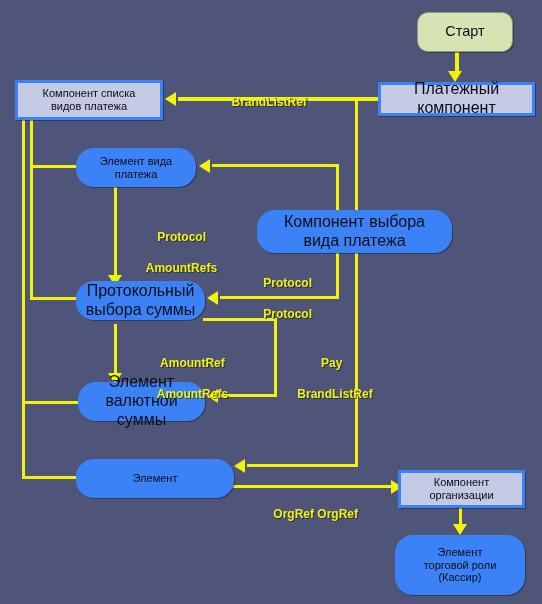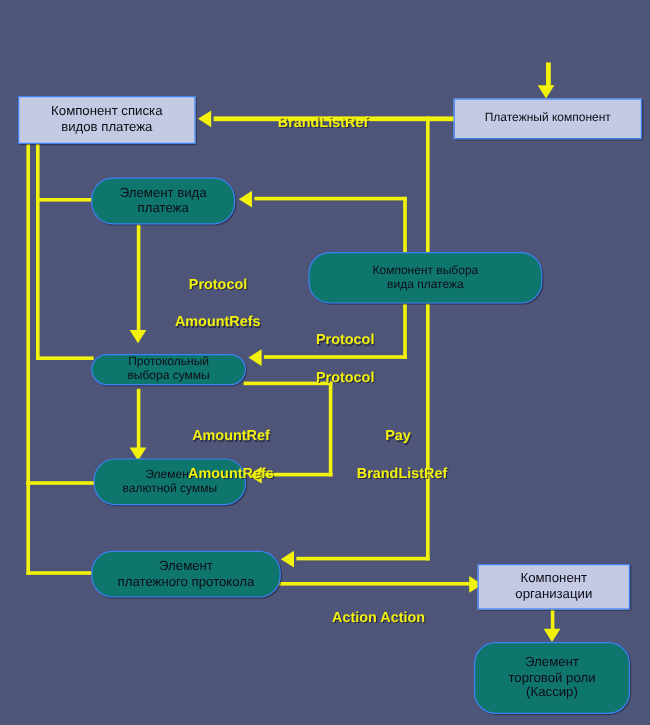--- a/index.html
+++ b/index.html
@@ -5,45 +5,45 @@
   html,body{margin:0;padding:0;background:#4d5578;}
   body{width:542px;height:604px;overflow:hidden;
        font-family:"Liberation Sans","DejaVu Sans",sans-serif;}
   #canvas{position:relative;width:542px;height:604px;
           background:#4e5578;overflow:hidden;}
 
   
   .node{position:absolute;box-sizing:border-box;display:flex;
         align-items:center;justify-content:center;text-align:center;
         color:#0d0d16;line-height:1.18;z-index:4;
-        border:1px solid #3b82f6;
+        border:3px solid #3b82f6;
         box-shadow:1px 1px 0 rgba(20,22,40,.45);}
   .node .lbl{display:block;padding:0 3px;}
-  .cream{background:#0f766e;border-radius:18px;}
+  .cream{background:#3b82f6;border-radius:18px;}
   .blue{background:#c4c9e4;}
   .start{background:#d7e3b2;border:1px solid #8f9c6e;border-radius:11px;}
 
   
   .seg{position:absolute;background:#f2f20c;z-index:2;}
   .h{height:3px;}
   .v{width:3px;}
 
   .arw{position:absolute;width:0;height:0;z-index:3;}
   .arw-l{border-top:7px solid transparent;border-bottom:7px solid transparent;
          border-right:11px solid #f2f20c;}
   .arw-r{border-top:7px solid transparent;border-bottom:7px solid transparent;
          border-left:11px solid #f2f20c;}
   .arw-d{border-left:7px solid transparent;border-right:7px solid transparent;
          border-top:11px solid #f2f20c;}
 
   
   .elabel{position:absolute;color:#f2f20c;font-weight:bold;font-size:12px;
           line-height:1.28;text-align:center;z-index:5;white-space:pre;
           text-shadow:1px 1px 0 rgba(30,32,56,.75);}
-  .n-txt-12{font-size:10px;}
+  .n-txt-12{font-size:16px;}
   .n-txt-11{font-size:11px;}
   .n-txt-14{font-size:14.5px;}
 </style>
 </head>
 <body>
 
 <div id="canvas">
 
   <div class="seg v" style="left:455px;top:52px;width:4px;height:22px;"></div>
   <div class="arw arw-d" style="left:448px;top:71px;"></div>
@@ -87,47 +87,50 @@
 
   <div class="seg v" style="left:22px;top:401px;height:78px;"></div>
   <div class="seg h" style="left:22px;top:476px;width:57px;"></div>
 
   <div class="seg h" style="left:231px;top:485px;width:164px;"></div>
   <div class="arw arw-r" style="left:391px;top:480px;"></div>
 
   <div class="seg v" style="left:459px;top:508px;height:18px;"></div>
   <div class="arw arw-d" style="left:453px;top:524px;"></div>
 
+  <div class="node start" style="left:417px;top:12px;width:96px;height:40px;">
+    <span class="lbl n-txt-14">Старт</span>
+  </div>
 
   <div class="node blue" style="left:378px;top:82px;width:157px;height:34px;">
     <span class="lbl n-txt-12">Платежный компонент</span>
   </div>
 
   <div class="node blue" style="left:15px;top:80px;width:148px;height:40px;">
     <span class="lbl n-txt-11"><span>Компонент списка</span><br><span>видов платежа</span></span>
   </div>
 
   <div class="node cream" style="left:76px;top:148px;width:120px;height:39px;">
     <span class="lbl n-txt-11"><span>Элемент вида</span><br><span>платежа</span></span>
   </div>
 
   <div class="node cream" style="left:257px;top:210px;width:195px;height:43px;">
     <span class="lbl n-txt-12"><span>Компонент выбора</span><br><span>вида платежа</span></span>
   </div>
 
-  <div class="node cream" style="left:76px;top:295px;width:129px;height:26px;">
+  <div class="node cream" style="left:76px;top:281px;width:129px;height:39px;">
     <span class="lbl n-txt-12"><span>Протокольный</span><br><span>выбора суммы</span></span>
   </div>
 
   <div class="node cream" style="left:78px;top:382px;width:127px;height:39px;">
     <span class="lbl n-txt-12"><span>Элемент</span><br><span>валютной суммы</span></span>
   </div>
 
   <div class="node cream" style="left:76px;top:459px;width:158px;height:39px;">
-    <span class="lbl n-txt-11"><span>Элемент</span><br><span>платежного протокола</span></span>
+    <span class="lbl n-txt-11"><span>Элемент</span><br></span>
   </div>
 
   <div class="node blue" style="left:398px;top:470px;width:127px;height:38px;">
     <span class="lbl n-txt-11"><span>Компонент</span><br><span>организации</span></span>
   </div>
 
   <div class="node cream" style="left:395px;top:535px;width:130px;height:60px;">
     <span class="lbl n-txt-11"><span>Элемент</span><br><span>торговой роли</span><br><span>(Кассир)</span></span>
   </div>
 
@@ -150,16 +153,16 @@
     <span>AmountRef</span><br>
     <span>AmountRefs</span>
   </div>
 
   <div class="elabel" style="left:284px;top:341px;width:82px;">
     <span>Pay</span><br>
     <span>BrandListRef</span>
   </div>
 
   <div class="elabel" style="left:248px;top:492px;width:122px;">
-    <span>Action Action</span>
+    <span>OrgRef OrgRef</span>
   </div>
 
 </div>
 
 </body></html>

